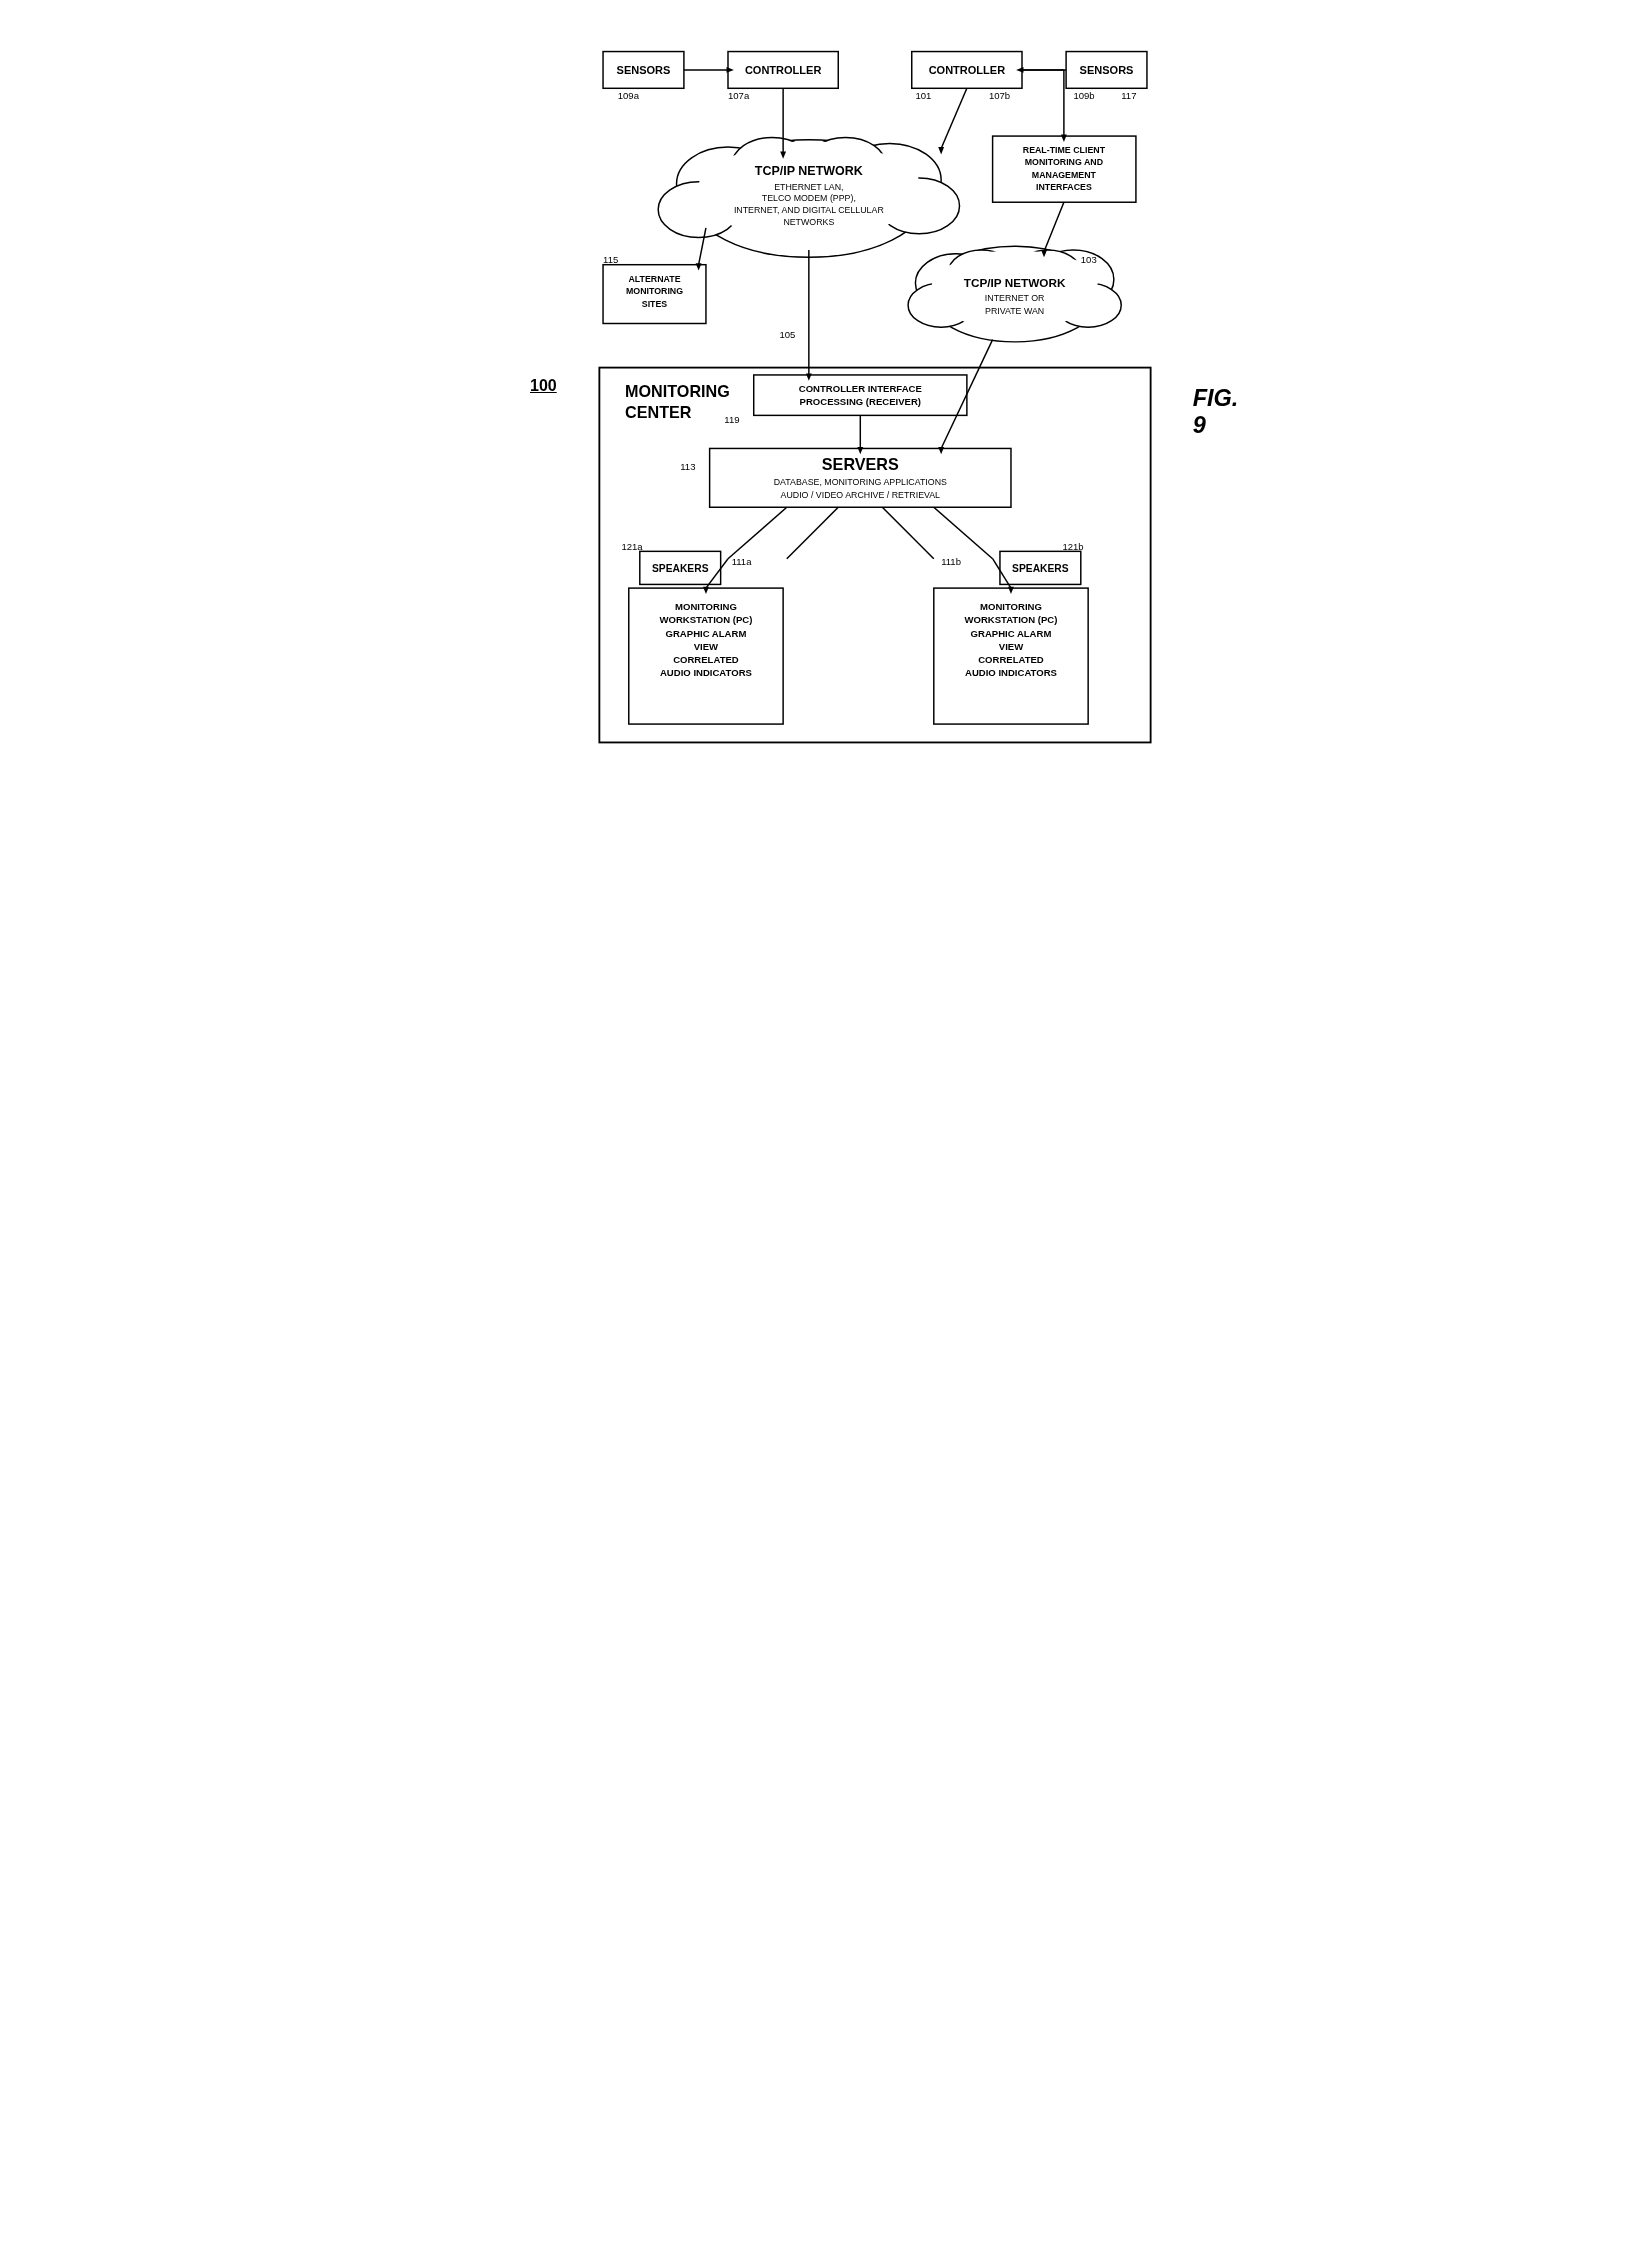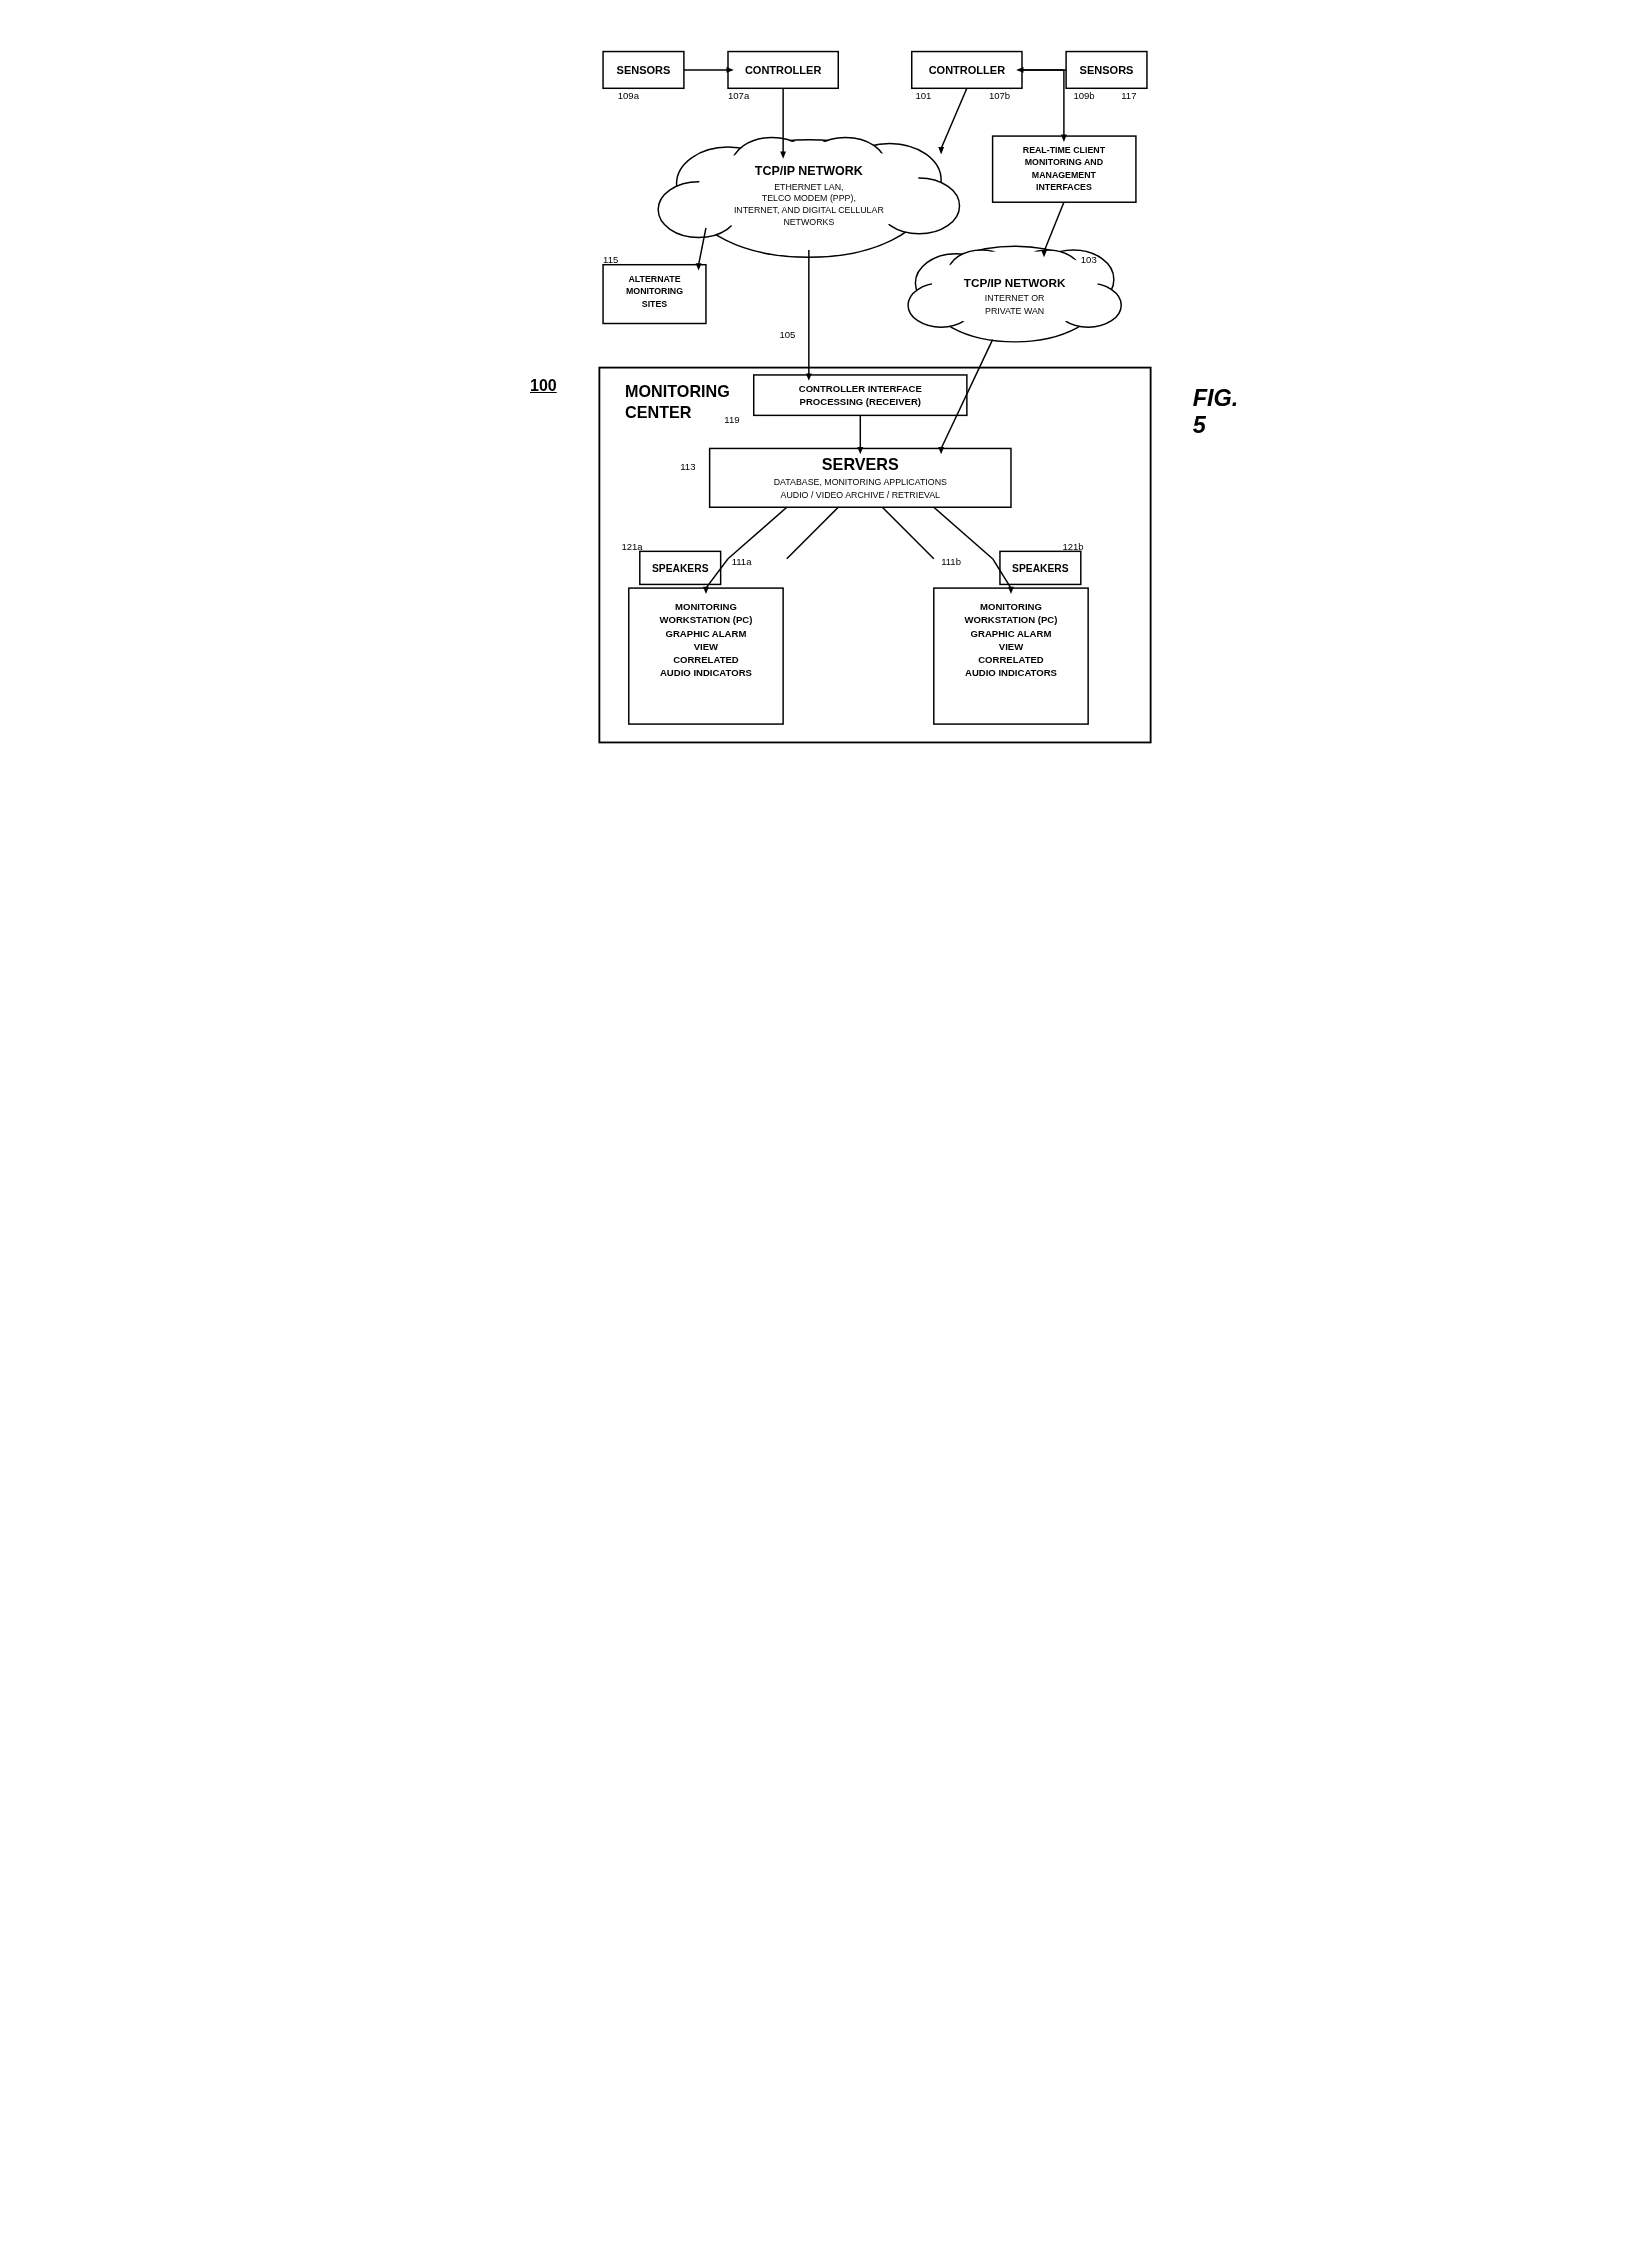--- a/index.html
+++ b/index.html
@@ -198,15 +198,15 @@
     <text x="585" y="890" text-anchor="middle" font-family="Arial" font-size="13" font-weight="bold">AUDIO INDICATORS</text>
 
     <line x1="200" y1="730" x2="170" y2="770" stroke="black" stroke-width="2"></line>
     <polygon points="166,768 170,778 174,768" fill="black"></polygon>
 
     <line x1="560" y1="730" x2="585" y2="770" stroke="black" stroke-width="2"></line>
     <polygon points="581,768 585,778 589,768" fill="black"></polygon>
 
   </svg>
 
-  <div class="fig-label">FIG. 5</div>
+  <div class="fig-label">FIG. 9</div>
 </div>
 
 
 </body></html>

